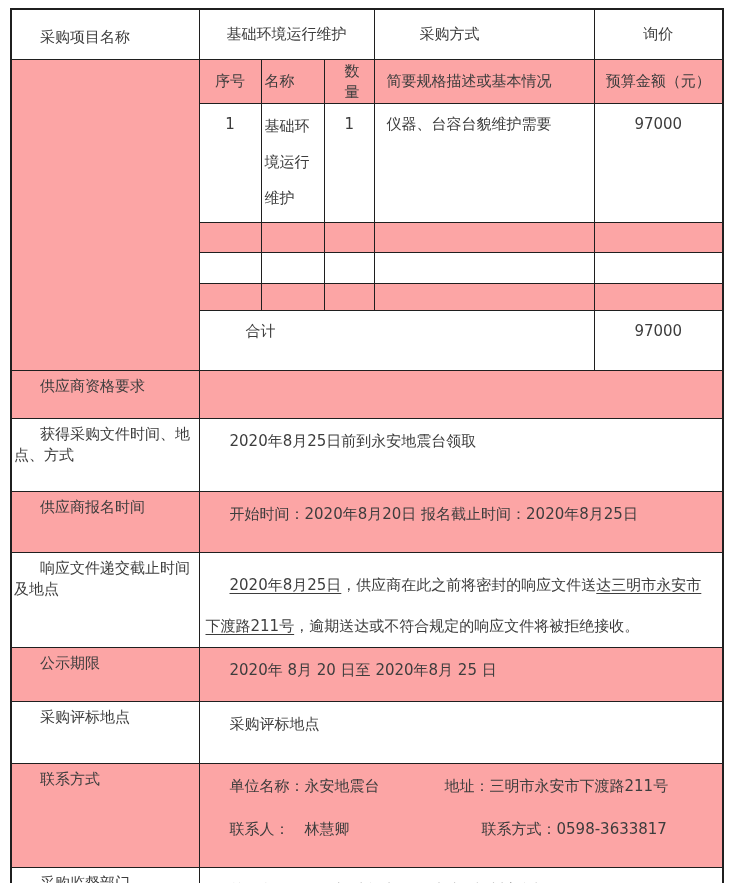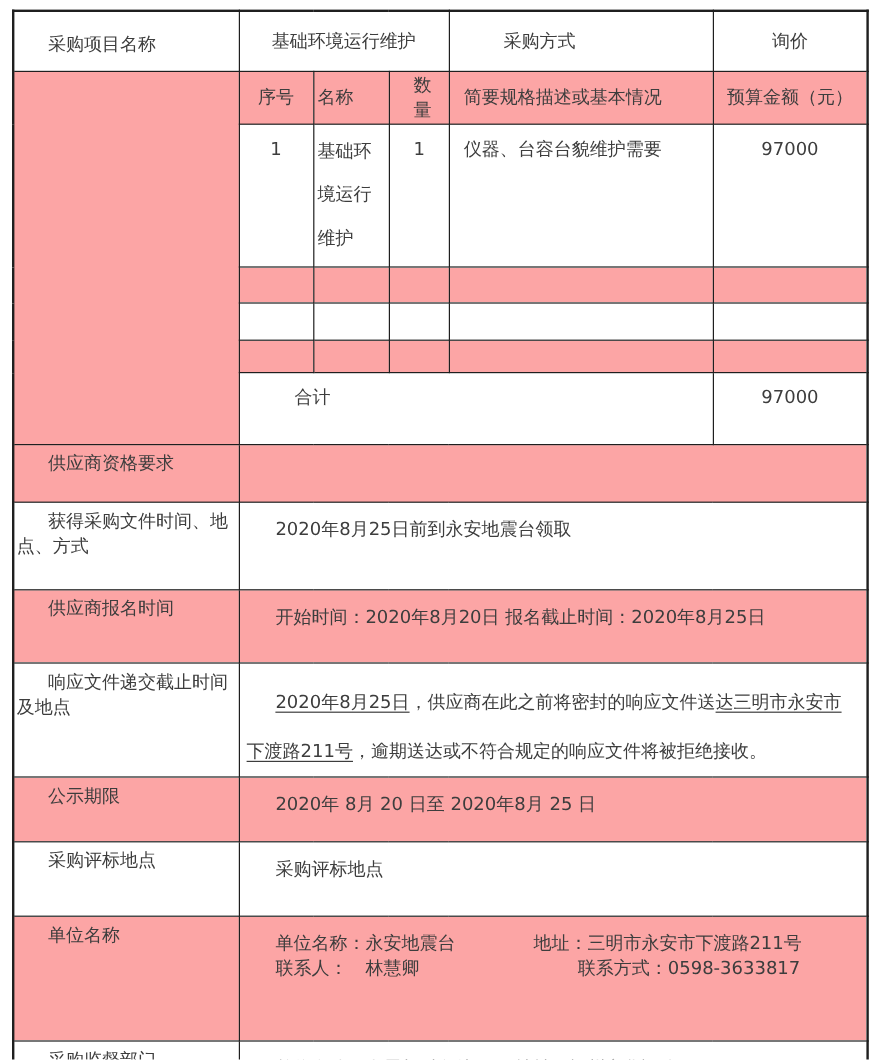--- a/index.html
+++ b/index.html
@@ -35,21 +35,21 @@
   .r-signup td{height:48px;}
   .r-deadline td{height:82px;}
   .r-pub td{height:41px;}
   .r-eval td{height:49px;}
   .r-unit td{height:91px;}
   .r-super td{height:94px;}
   .deadline-cell{padding:12px 8px 0 6px;text-indent:24px;line-height:2.7;}
   .u{text-decoration:underline;text-underline-offset:3px;}
   .org-cell{padding:12px 6px 0 0;}
   .org-line{display:flex;padding-left:30px;}
-  .org-line2{}
+  .org-line2{margin-top:22px;}
   .w215{width:215px;flex:0 0 215px;}
   .w200{width:200px;flex:0 0 200px;}
   .w75{width:75px;flex:0 0 75px;}
   .w177{width:177px;flex:0 0 177px;}
   .method-cell{padding-left:45px;}
 </style>
 </head>
 <body>
 
 <table class="doc">
@@ -138,21 +138,21 @@
     <td class="shade label-cell">公示期限</td>
     <td class="shade content-cell" colspan="5">2020年 8月 20 日至 2020年8月 25 日</td>
   </tr>
 
   <tr class="r-eval">
     <td class="label-cell">采购评标地点</td>
     <td class="content-cell" colspan="5">采购评标地点</td>
   </tr>
 
   <tr class="r-unit">
-    <td class="shade label-cell">单位名称</td>
+    <td class="shade label-cell">联系方式</td>
     <td class="shade org-cell" colspan="5">
       <div class="org-line">
         <span class="w215">单位名称：永安地震台</span>
         <span>地址：三明市永安市下渡路211号</span>
       </div>
       <div class="org-line org-line2">
         <span class="w75">联系人：</span>
         <span class="w177">林慧卿</span>
         <span>联系方式：0598-3633817</span>
       </div>

